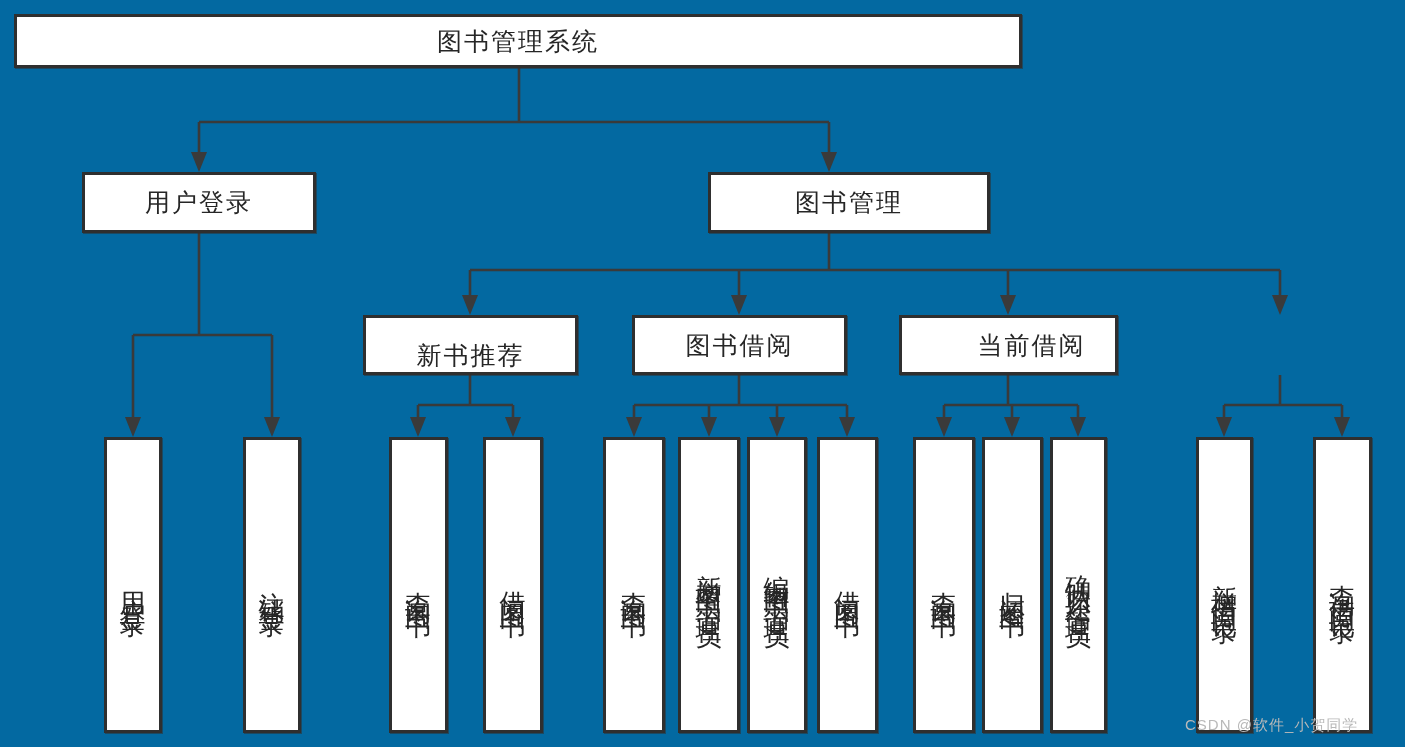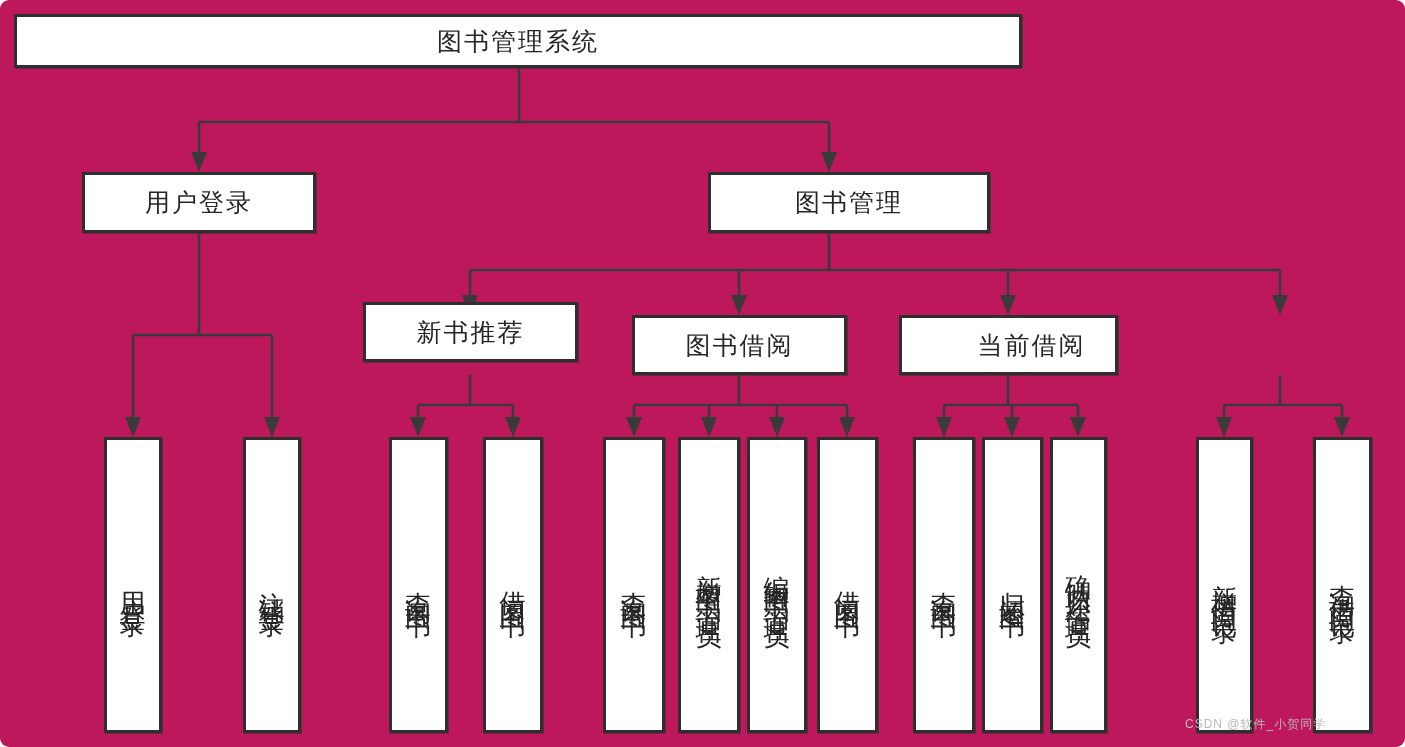--- a/index.html
+++ b/index.html
@@ -1,23 +1,22 @@
 <!DOCTYPE html>
 <html><head>
 <meta charset="utf-8">
 <style>
   html, body { margin: 0; padding: 0; background: #ffffff; }
   #canvas {
     position: relative;
     width: 1405px;
     height: 747px;
-    background: #be185d;
+    background: #0369a1;
     font-family: "Liberation Sans", sans-serif;
     overflow: hidden;
-    border-radius: 9px;
   }
   #connector-layer {
     position: absolute;
     left: 0; top: 0;
     width: 1405px; height: 747px;
   }
   .box {
     position: absolute;
     background: #ffffff;
     border: 3px solid #2f2f2f;
@@ -40,21 +39,21 @@
     writing-mode: vertical-rl;
     text-orientation: mixed;
     letter-spacing: 7px;
     line-height: 1;
     color: #262626;
   }
   #watermark {
     position: absolute;
     left: 1185px;
     top: 716px;
-    font-size: 12px;
+    font-size: 15px;
     color: #b9b9b9;
     letter-spacing: 1px;
     white-space: nowrap;
     z-index: 5;
   }
 </style>
 </head>
 <body>
 
 <div id="canvas">
@@ -136,21 +135,21 @@
     <span>图书管理系统</span>
   </div>
 
   <div class="box hnode" style="left:82px; top:172px; width:234px; height:61px;">
     <span>用户登录</span>
   </div>
   <div class="box hnode" style="left:708px; top:172px; width:282px; height:61px;">
     <span>图书管理</span>
   </div>
 
-  <div class="box hnode" style="left:363px; top:302px; width:215px; height:60px;">
+  <div class="box hnode" style="left:363px; top:315px; width:215px; height:60px;align-items:flex-end;">
     <span>新书推荐</span>
   </div>
   <div class="box hnode" style="left:632px; top:315px; width:215px; height:60px;">
     <span>图书借阅</span>
   </div>
   <div class="box hnode" style="left:899px; top:315px; width:219px; height:60px;padding-left:46px;">
     <span>当前借阅</span>
   </div>
 
   <div class="box leaf" style="left:104px; top:437px; width:58px; height:296px;">

